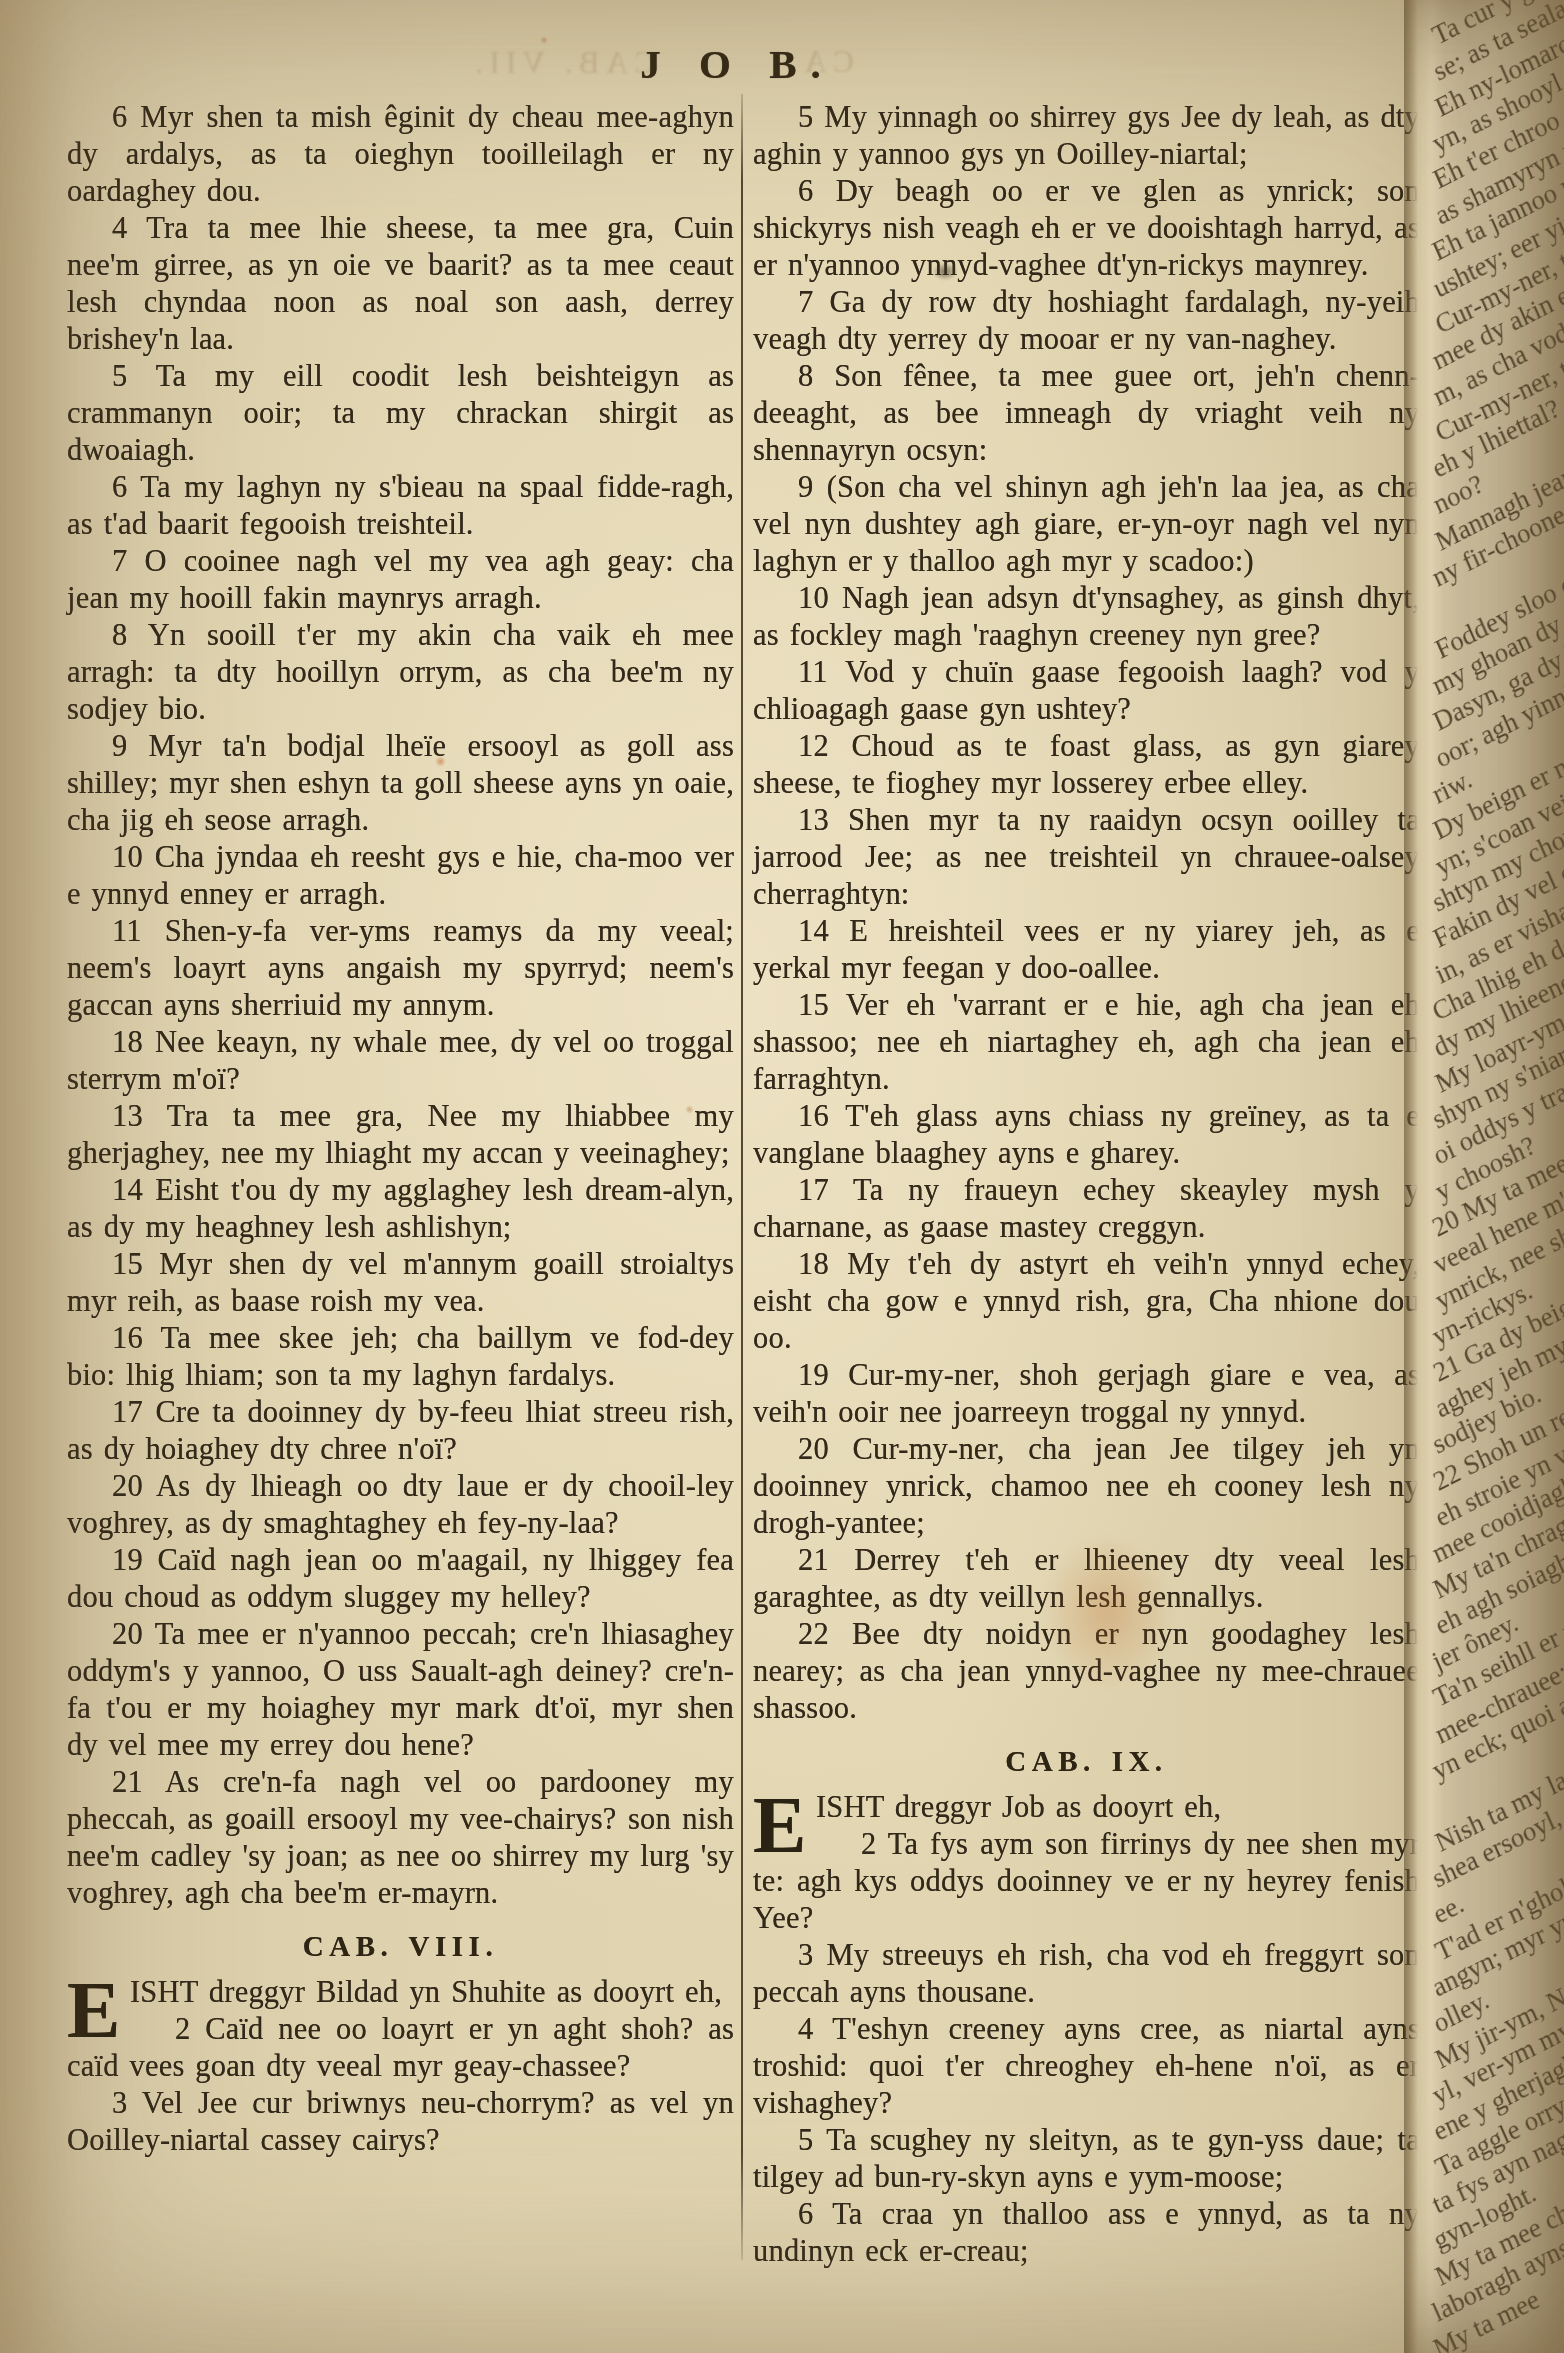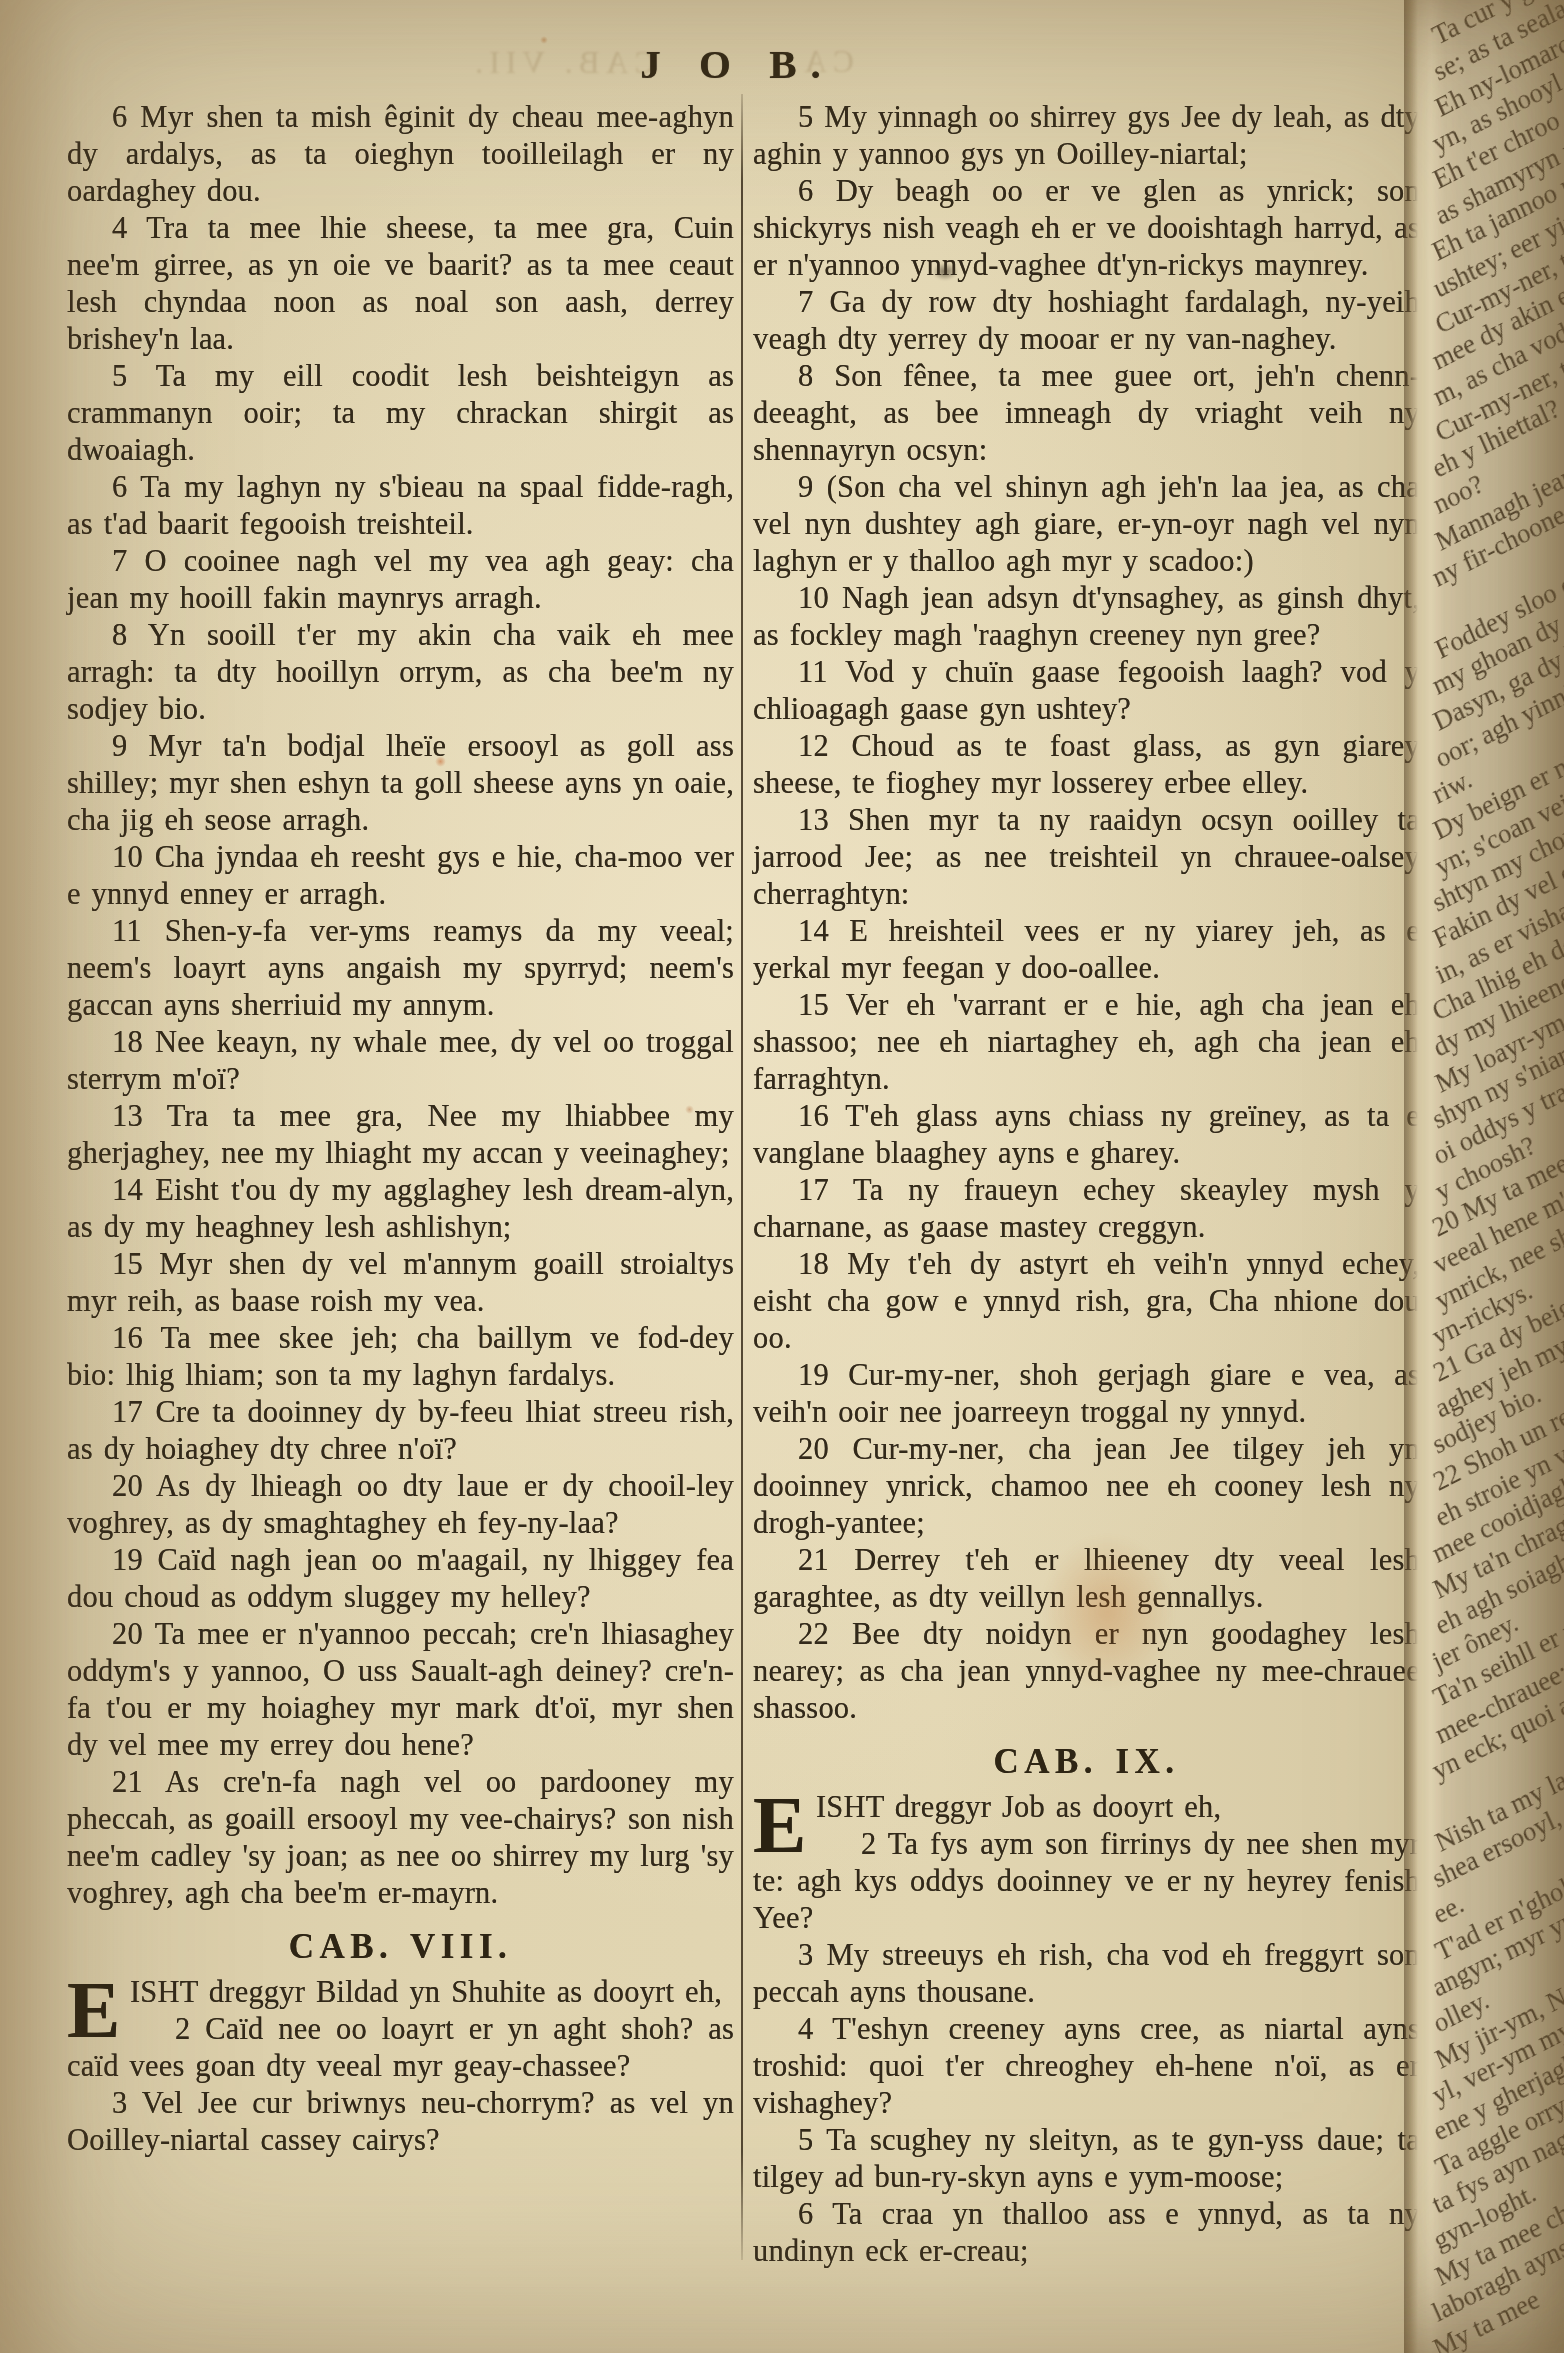--- a/index.html
+++ b/index.html
@@ -36,21 +36,21 @@
     font-size:30.5px;line-height:37px;color:#32291a;
     text-align:justify;word-spacing:.10em;letter-spacing:0.2px;
     text-shadow:0 0 0.5px rgba(50,40,25,.75);
   }
   #left-column{left:67px;}
   #right-column{left:753px;}
   .col p{margin:0;text-indent:45px;}
   .col p.noindent{text-indent:0;}
   .col h2.cab{
     margin:15.6px 0 9.4px;text-align:center;font-weight:bold;
-    font-size:35px;letter-spacing:5.5px;text-indent:0;color:#2e2514;
+    font-size:29px;letter-spacing:5.5px;text-indent:0;color:#2e2514;
   }
   .col p.dropcap-par{text-indent:0;}
   .dropcap{
     float:left;font-size:80px;line-height:63px;font-weight:bold;
     padding:4.7px 9.4px 0 0;color:#2a2212;
   }
   #divider{
     position:absolute;left:741px;top:94px;width:2.3px;height:2166px;
     background:linear-gradient(180deg,rgba(58,46,28,.2),rgba(58,46,28,.85) 4%,rgba(58,46,28,.85) 95%,rgba(58,46,28,.15));
   }

